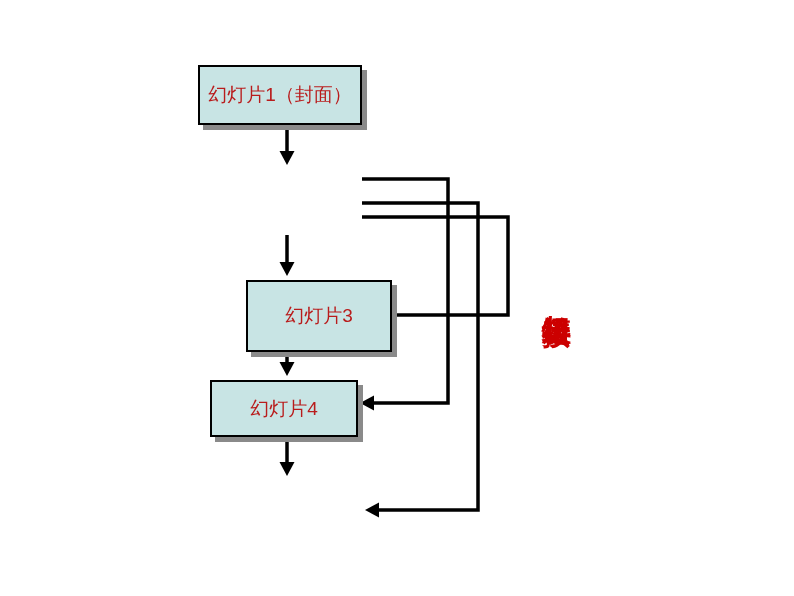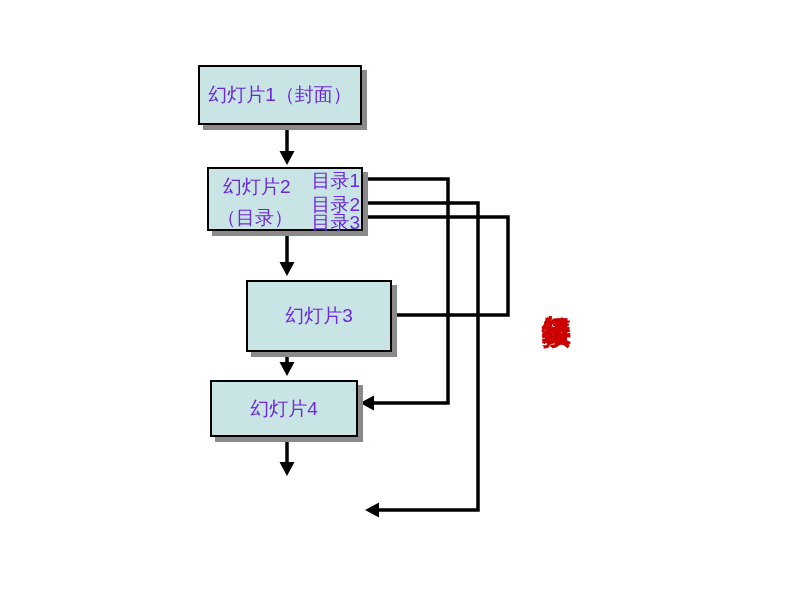--- a/index.html
+++ b/index.html
@@ -21,21 +21,21 @@
     top: 0;
     width: 794px;
     height: 596px;
   }
   .box {
     position: absolute;
     box-sizing: border-box;
     background: #c8e4e4;
     border: 2px solid #000000;
     box-shadow: 5px 5px 0 0 #8a8a8a;
-    color: #6d28d9;
+    color: #b91c1c;
   }
   .box-center {
     display: flex;
     align-items: center;
     justify-content: center;
     font-size: 19px;
   }
   .box-label {
     white-space: nowrap;
   }
@@ -127,31 +127,20 @@
     <g>
       <polyline points="362,217 508,217 508,315 374,315" fill="none" stroke-width="3.5" stroke="#000000"></polyline>
       <polygon points="374,307.5 374,322.5 360,315" fill="#000000"></polygon>
     </g>
   </svg>
 
   <div class="box box-center" style="left:198px; top:65px; width:164px; height:60px;">
     <span class="box-label">幻灯片1（封面）</span>
   </div>
 
-  <div class="box" style="left:207px; top:167px; width:156px; height:64px;">
-    <div class="box2-left">
-      <span class="box2-title">幻灯片2</span>
-      <span class="box2-subtitle">（目录）</span>
-    </div>
-    <div class="toc-col">
-      <span class="toc-item toc-item-1">目录1</span>
-      <span class="toc-item toc-item-2">目录2</span>
-      <span class="toc-item toc-item-3">目录3</span>
-    </div>
-  </div>
 
   <div class="box box-center" style="left:204px; top:280px; width:146px; height:72px;margin-left:42px;">
     <span class="box-label">幻灯片3</span>
   </div>
 
   <div class="box box-center" style="left:210px; top:380px; width:148px; height:57px;">
     <span class="box-label">幻灯片4</span>
   </div>
 
 

